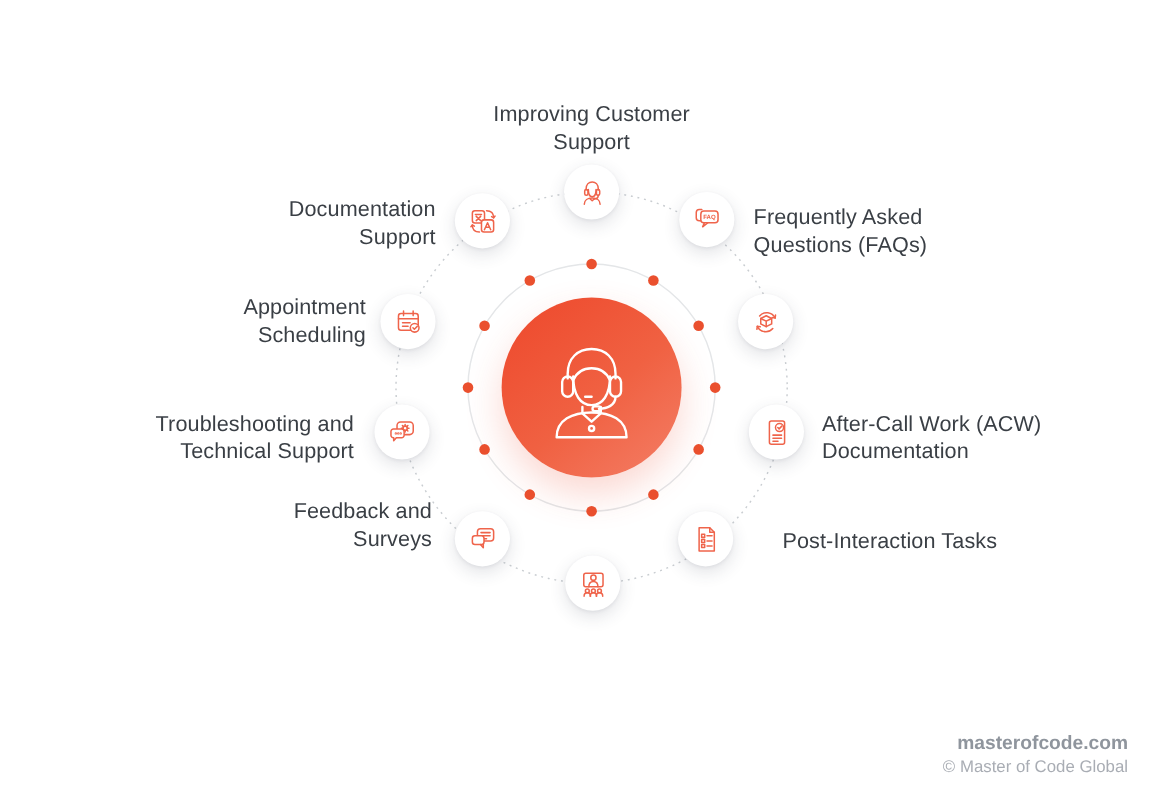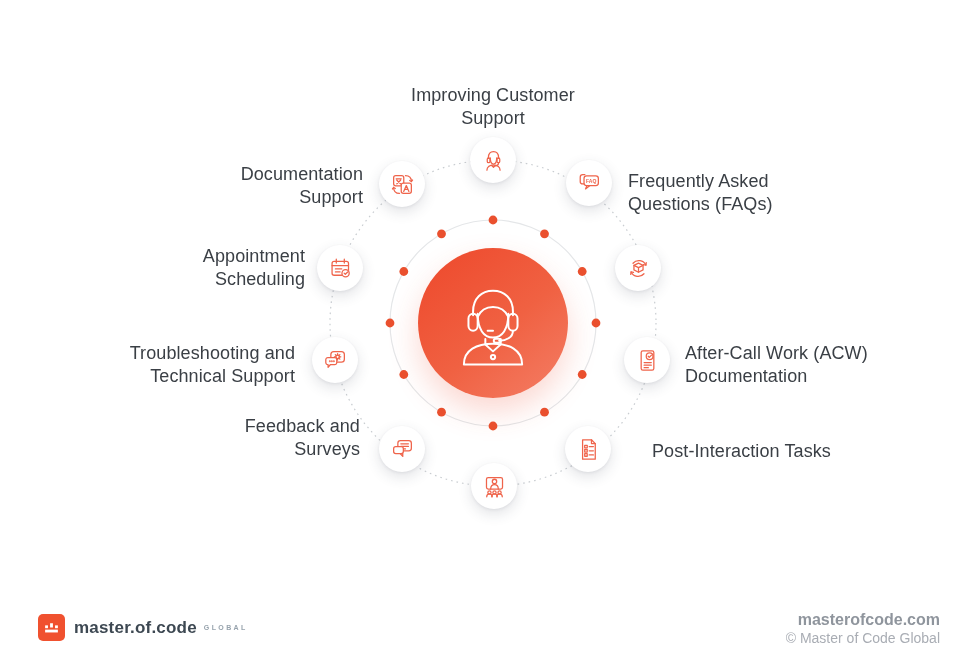--- a/index.html
+++ b/index.html
@@ -214,31 +214,17 @@
 
   <div class="label r" style="right:685px;top:342px;width:280px">Troubleshooting and
 Technical Support</div>
 
   <div class="label r" style="right:675px;top:245px;width:260px">Appointment
 Scheduling</div>
 
   <div class="label r" style="right:617px;top:163px;width:260px">Documentation
 Support</div>
 
-  <div class="footer-logo">
-    <div class="logo-mark">
-      <svg width="17" height="17" viewBox="0 0 24 24">
-        <g fill="#ffffff">
-          <rect x="3" y="15" width="18" height="4"></rect>
-          <rect x="3" y="9" width="4" height="4"></rect>
-          <rect x="10" y="6" width="4" height="6"></rect>
-          <rect x="17" y="9" width="4" height="4"></rect>
-        </g>
-      </svg>
-    </div>
-    <div class="logo-word">master.of.code</div>
-    <div class="logo-suffix">GLOBAL</div>
-  </div>
 
   <div class="footer-site">masterofcode.com</div>
   <div class="footer-copy">© Master of Code Global</div>
 
 </div>
 
 </body></html>

